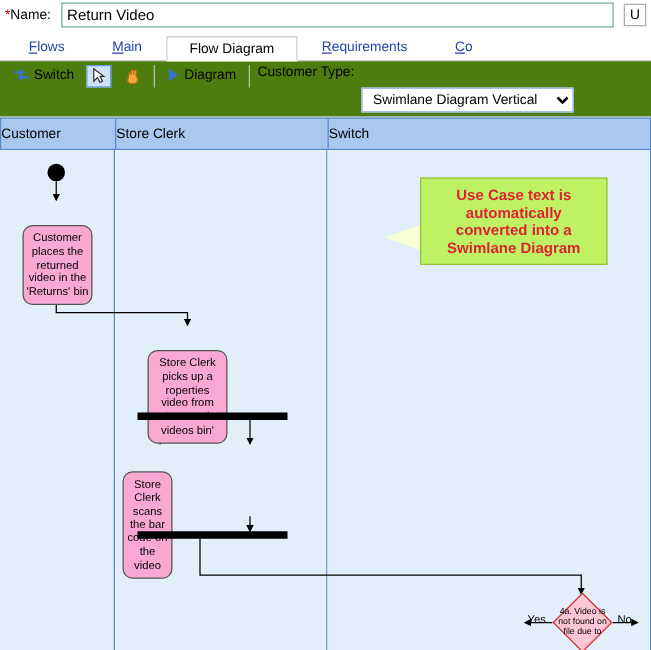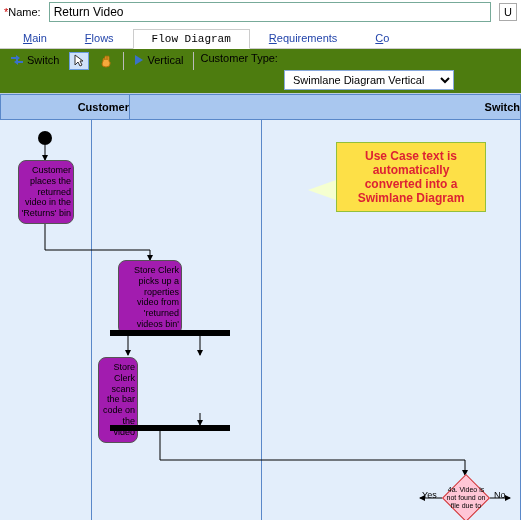--- a/index.html
+++ b/index.html
@@ -4,59 +4,59 @@
 <style>
   * { box-sizing: border-box; margin: 0; padding: 0; }
   body { font-family: Tahoma, Arial, sans-serif; font-size: 11px; background: #fff; width: 521px; height: 520px; overflow: hidden; }
   .top-row { display: flex; align-items: center; padding: 2px 4px; gap: 8px; }
   .name-label { font-size: 11px; }
   .req { color: #c00; }
   .name-input { flex: 1; border: 1px solid #7a9; padding: 1px 4px; font-size: 12px; height: 20px; }
   .tabs { display: flex; gap: 0; border-bottom: 1px solid #ccc; padding: 4px 4px 0 4px; }
   .tab { padding: 3px 18px; color: #2244aa; font-size: 11px; cursor: pointer; border: 1px solid transparent; border-bottom: none; }
   .tab u { text-decoration: underline; }
-  .tab.active { color: #000; border: 1px solid #ccc; border-bottom: 1px solid #fff; background: #fff; position: relative; top: 1px; font-family: Liberation Mono, monospace; }
+  .tab.active { color: #000; border: 1px solid #ccc; border-bottom: 1px solid #fff; background: #fff; position: relative; top: 1px; }
   .toolbar { display: flex; align-items: flex-start; padding: 3px 6px; gap: 6px; background: #4d7c0f; border-bottom: 1px solid #bcd; }
   .tbtn { display: flex; align-items: center; gap: 3px; padding: 2px 4px; cursor: pointer; }
   .tbtn.sel { border: 1px solid #6a9cde; background: #cfe2f9; padding: 1px 3px; }
   .sep { width: 1px; height: 18px; background: #bbb; }
   .dlabel { font-size: 11px; }
   .dtype { border: 1px solid #88a9dd; padding: 1px 4px; font-size: 11px; width: 170px; height: 20px; background: #fff; margin-top: 18px; }
   .canvas-wrap { position: relative; height: 440px; overflow: hidden; }
   .swim-head { display: flex; background: #a9c7ef; border: 1px solid #5a88c9; }
-  .lane-h { text-align: right; font-size: 11px; font-weight: bold; padding: 6px 0; border-right: 1px solid #5a88c9; margin-left: 37px; }
+  .lane-h { text-align: left; font-size: 11px; font-weight: normal; padding: 6px 0; border-right: 1px solid #5a88c9; }
   .lane-h:last-child { border-right: none; }
   .lanes { display: flex; height: 410px; position: relative; }
   .lane { border-right: 1px solid #5a88c9; background: #e3eefb; position: relative; }
   .lane:last-child { border-right: none; }
-  .node { position: absolute; background: #a21caf; border: 1px solid #555; border-radius: 8px; font-size: 9px; text-align: right; padding: 4px 2px; line-height: 1.2; }
+  .node { position: absolute; background: #f9a8d4; border: 1px solid #555; border-radius: 8px; font-size: 9px; text-align: center; padding: 4px 2px; line-height: 1.2; margin-top: 20px; }
   .start-dot { position: absolute; width: 14px; height: 14px; background: #000; border-radius: 50%; }
   .bar { position: absolute; height: 6px; background: #000; }
   svg.conn { position: absolute; top: 0; left: 0; pointer-events: none; }
-  .callout { position: absolute; background: #fde047; border: 1px solid #94bf3a; color: #d23; font-weight: bold; font-size: 12px; text-align: center; padding: 6px 8px; width: 150px; }
+  .callout { position: absolute; background: #bef264; border: 1px solid #94bf3a; color: #d23; font-weight: bold; font-size: 12px; text-align: center; padding: 6px 8px; width: 150px; }
   .callout-tail { position: absolute; width: 0; height: 0; border-top: 10px solid transparent; border-bottom: 10px solid transparent; border-right: 28px solid #f5ffd0; }
   .callout-tail::before { content: ""; position: absolute; top: -11px; left: -2px; border-top: 11px solid transparent; border-bottom: 11px solid transparent; border-right: 30px solid #94bf3a; z-index: -1; }
   .diamond { position: absolute; width: 48px; height: 48px; }
   .diamond .sq { width: 34px; height: 34px; background: #ffc6d6; border: 1px solid #c33; transform: rotate(45deg); position: absolute; top: 7px; left: 7px; }
   .diamond .txt { position: absolute; top: 0; left: 0; width: 48px; height: 48px; font-size: 7px; text-align: center; display: flex; align-items: center; justify-content: center; line-height: 1.1; padding: 4px; }
   .yn { position: absolute; font-size: 9px; }
   .ico svg { display: block; }
 </style>
 </head>
 <body>
 
 <div class="top-row">
   <span class="name-label"><span class="req">*</span><span>Name:</span></span>
   <input class="name-input" value="Return Video" style="">
   <span style="border:1px solid #aaa;padding:2px 4px;">U</span>
 </div>
 
 <div class="tabs">
+  <div class="tab"><u>F</u><span>lows</span></div>
   <div class="tab"><u>M</u><span>ain</span></div>
-  <div class="tab"><u>F</u><span>lows</span></div>
   <div class="tab active">Flow Diagram</div>
   <div class="tab"><u>R</u><span>equirements</span></div>
   <div class="tab"><u>C</u><span>o</span></div>
 </div>
 
 <div class="toolbar">
   <div class="tbtn">
     <span class="ico">
         <svg width="14" height="12">
           <path d="M1 3 L6 3 L6 1 L10 4 L6 7 L6 5 L1 5 Z M13 9 L8 9 L8 11 L4 8 L8 5 L8 7 L13 7 Z" fill="#3a72c9"></path>
@@ -78,32 +78,33 @@
         </svg>
       </span>
   </div>
   <div class="sep"></div>
   <div class="tbtn">
     <span class="ico">
         <svg width="10" height="12">
           <path d="M1 1 L9 6 L1 11 Z" fill="#3a72c9"></path>
         </svg>
       </span>
-    <span>Vertical</span>
+    <span>Diagram</span>
   </div>
   <div class="sep"></div>
   <span class="dlabel">Customer Type:</span>
   <select class="dtype">
     <option>Swimlane Diagram Vertical</option>
   </select>
 </div>
 
 <div class="canvas-wrap">
   <div class="swim-head">
     <div class="lane-h" style="width:92px">Customer</div>
+    <div class="lane-h" style="width:170px">Store Clerk</div>
     <div class="lane-h" style="flex:1">Switch</div>
   </div>
   <div class="lanes">
     <div class="lane" style="width:92px"></div>
     <div class="lane" style="width:170px"></div>
     <div class="lane" style="flex:1"></div>
 
     <svg class="conn" width="521" height="420">
       <defs>
           <marker id="ah" markerWidth="6" markerHeight="6" refX="5" refY="3" orient="auto">

